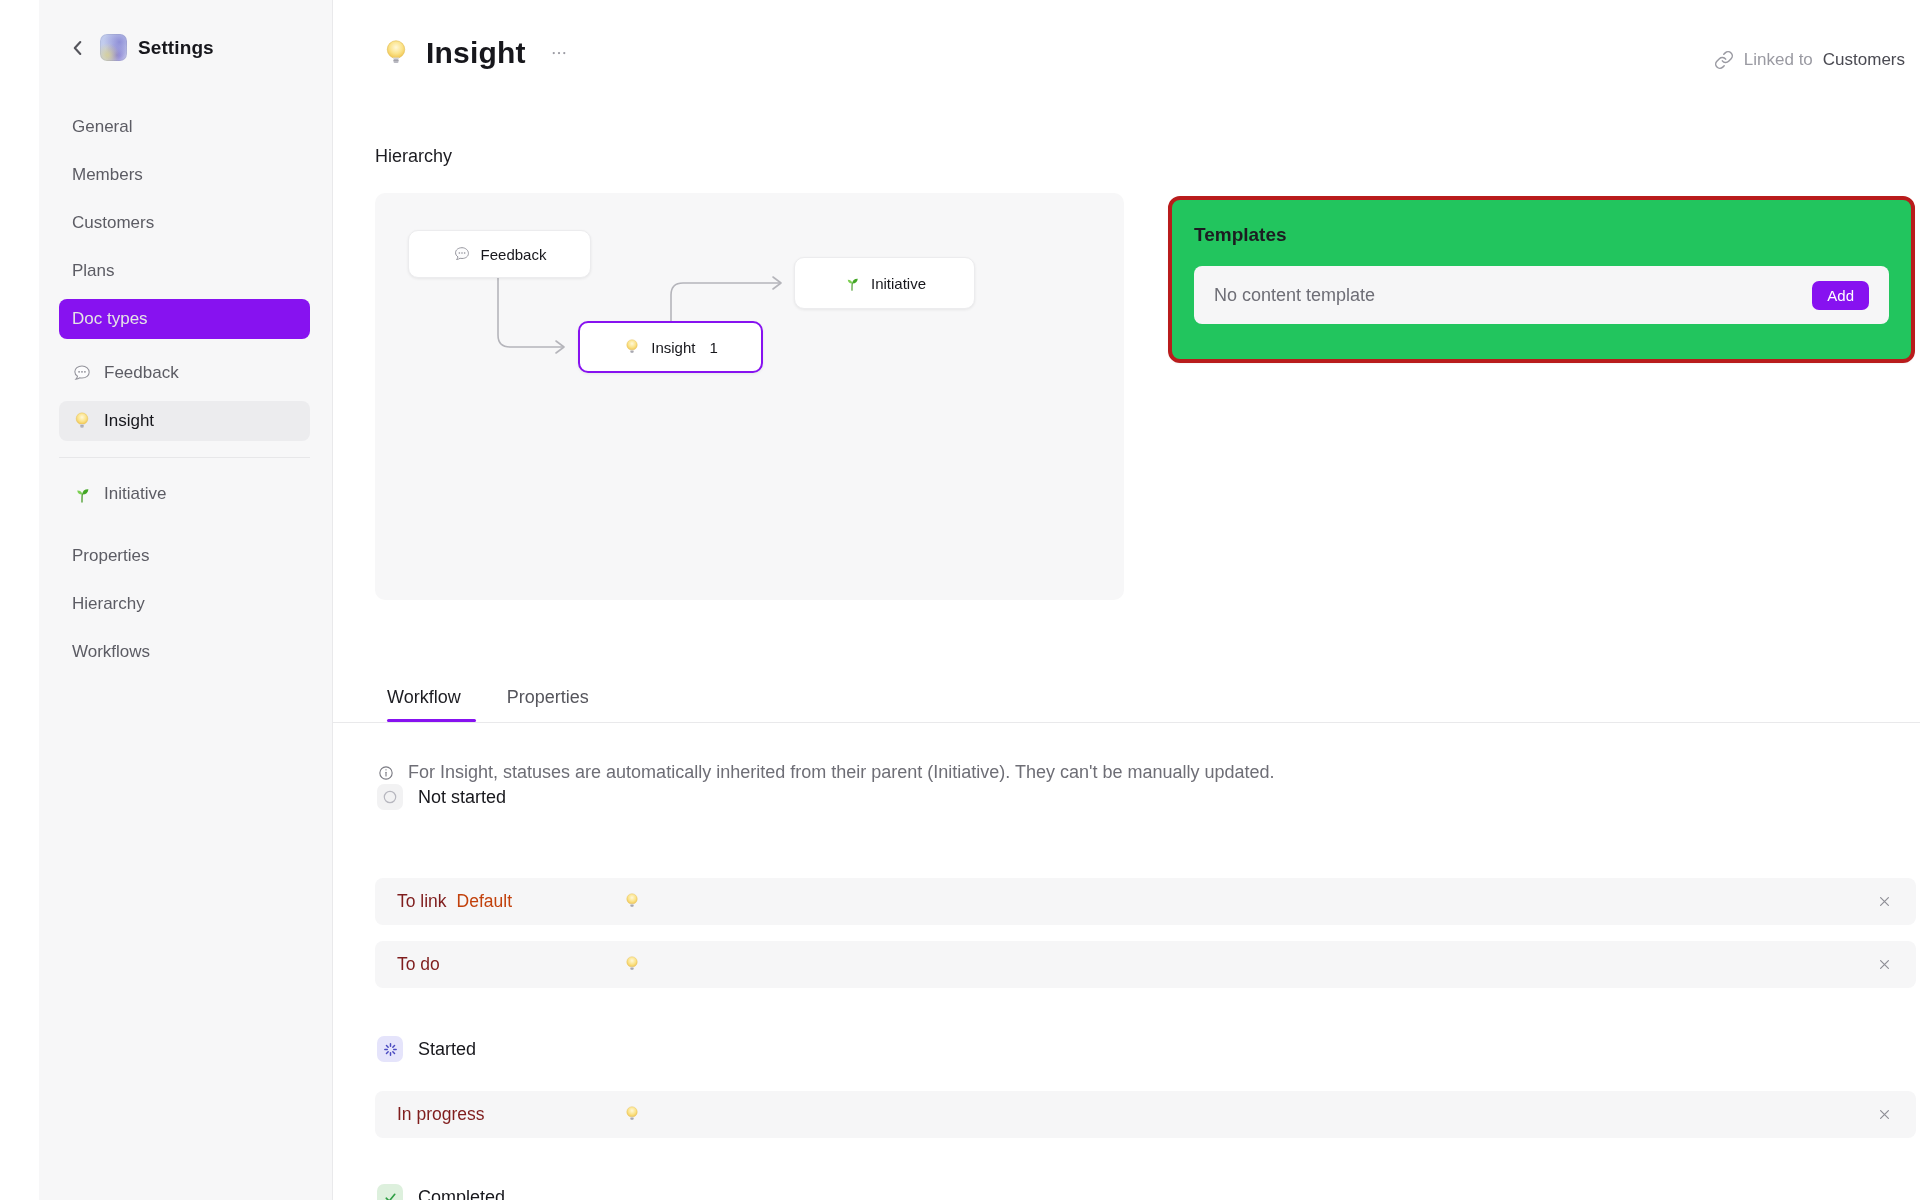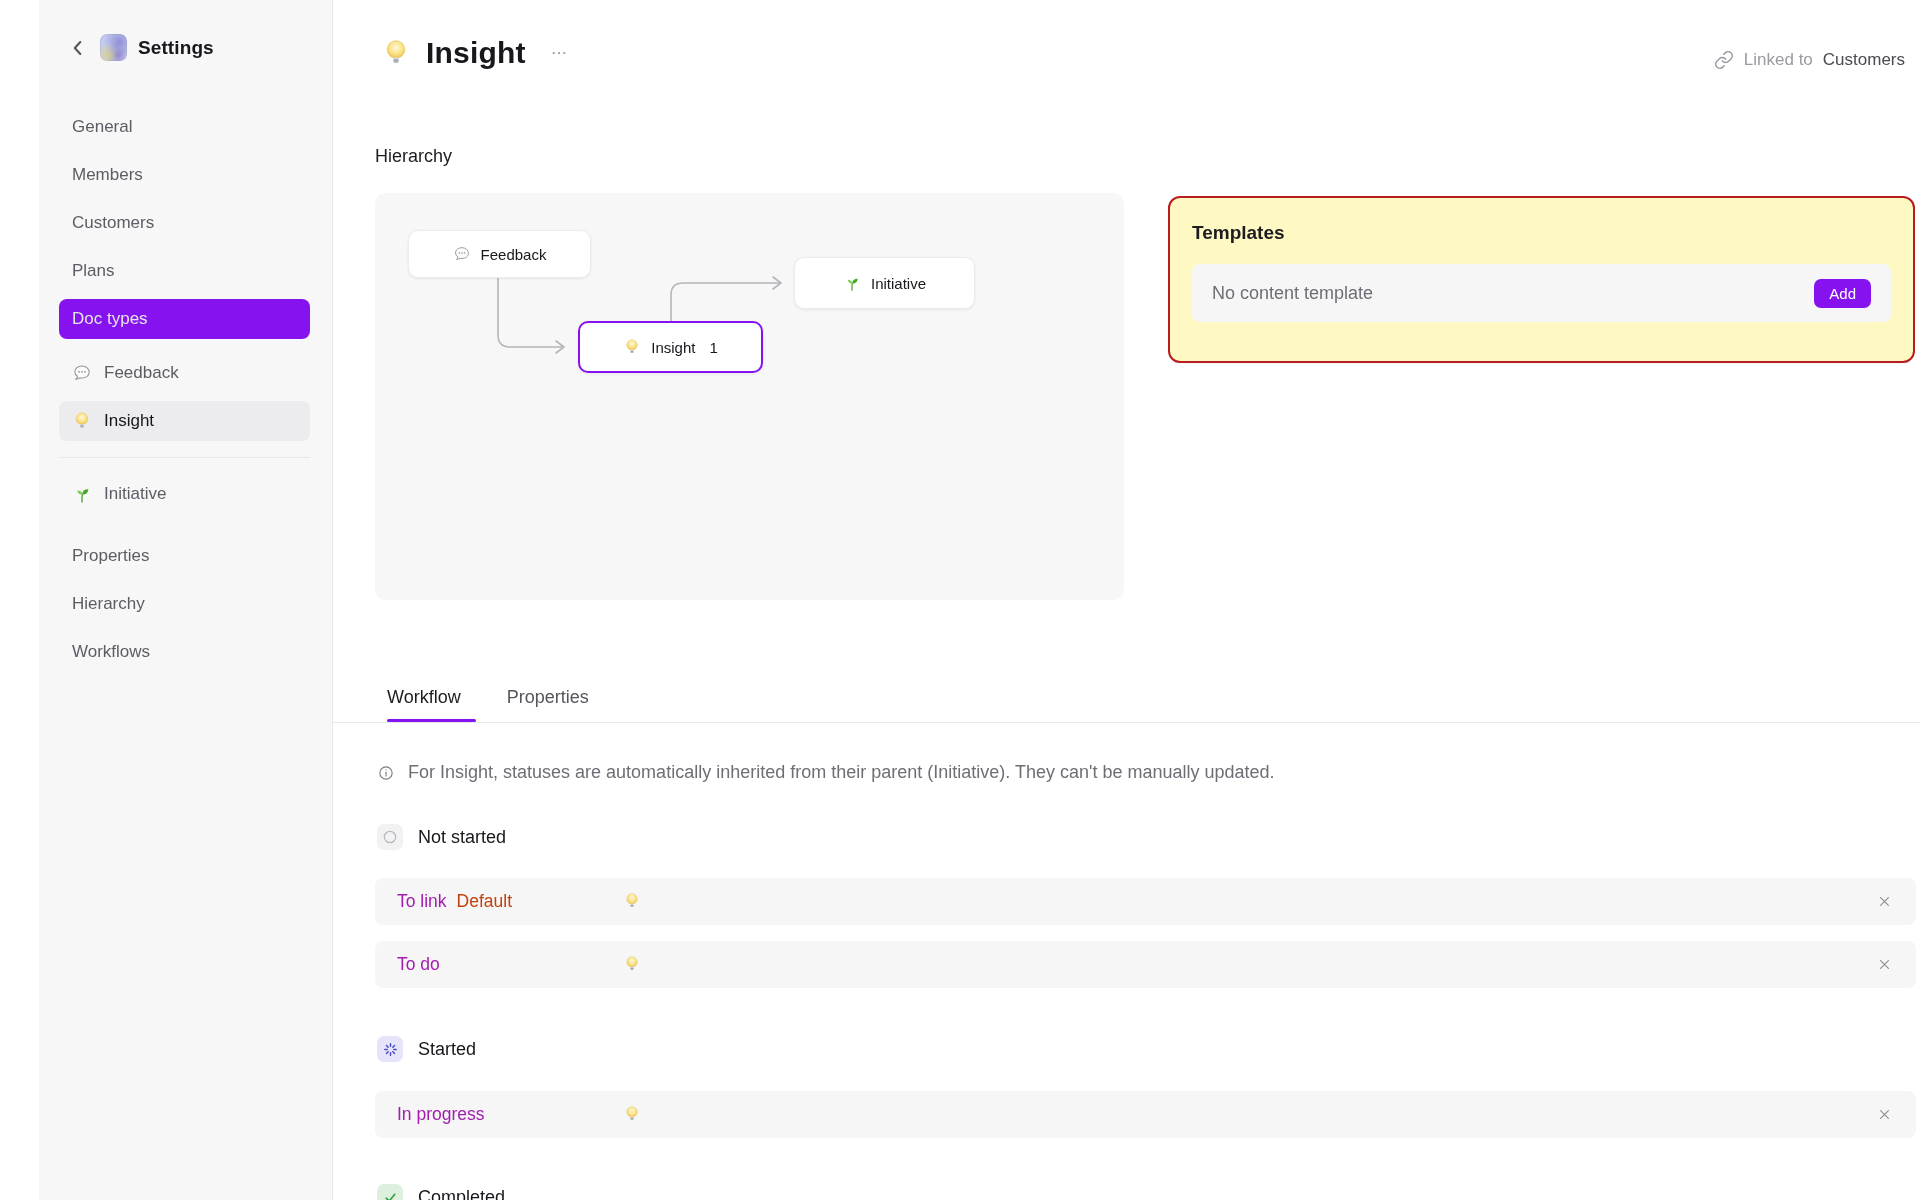--- a/index.html
+++ b/index.html
@@ -53,21 +53,21 @@
   .panel svg.wires { position:absolute; left:0; top:0; }
   .node { position:absolute; background:#fff; border:1px solid #ececee; border-radius:10px;
     box-shadow:0 1px 3px rgba(0,0,0,.07); display:flex; align-items:center; justify-content:center;
     gap:10px; font-size:15px; font-weight:500; color:#17171c; cursor:pointer; }
   .node .di { width:18px; height:18px; }
   .node.hl { border:2px solid #8712f0; }
   .node-count { margin-left:4px; }
 
   
   .templates { position:absolute; top:196px; left:835px; width:747px; height:167px;
-    background:#fef9c3; border:2px solid #b91c1c; border-radius:12px;
+    background:#22c55e; border:4px solid #b91c1c; border-radius:12px;
     box-shadow:0 1px 2px rgba(0,0,0,.04); padding:24px 22px; }
   .tpl-title { font-size:19px; font-weight:600; color:#1c1c21; }
   .tpl-row { margin-top:20px; height:58px; background:#f6f6f7; border-radius:8px;
     display:flex; align-items:center; padding:0 20px; }
   .tpl-empty { font-size:18px; color:#6e6e76; }
   .tpl-add { margin-left:auto; background:#8712f0; color:#fff; border:none; border-radius:7px;
     font-family:Liberation Sans, sans-serif; font-size:15px; font-weight:500; padding:6px 15px; cursor:pointer; }
 
   
   .tabs-row { position:absolute; top:672px; left:0; right:0; height:51px; border-bottom:1px solid #e9e9eb; }
@@ -82,21 +82,21 @@
     font-size:18px; color:#6e6e76; }
   .sec-header { position:absolute; left:44px; display:flex; align-items:center; gap:15px; }
   .sec-tile { width:26px; height:26px; border-radius:7px; display:flex; align-items:center; justify-content:center; }
   .tile-gray { background:#f2f2f3; }
   .tile-lav { background:#e5e4fb; }
   .tile-green { background:#ddf0dd; }
   .sec-name { font-size:18px; font-weight:500; color:#17171c; }
 
   .status-row { position:absolute; left:42px; width:1541px; height:47px; background:#f6f6f7;
     border-radius:8px; display:flex; align-items:center; padding:0 22px; }
-  .st-name { font-size:17.5px; font-weight:500; color:#a21caf; }
+  .st-name { font-size:17.5px; font-weight:500; color:#7f1d1d; }
   .st-tag { margin-left:10px; font-size:17.5px; color:#c2410c; }
   .st-doc { position:absolute; left:248px; top:14px; width:18px; height:18px; }
   .st-close { margin-left:auto; width:20px; height:20px; display:flex; align-items:center; justify-content:center;
     cursor:pointer; }
 
   .icon-svg { display:block; width:100%; height:100%; }
 </style>
 </head>
 <body>
 
@@ -281,21 +281,21 @@
 
     <div class="info-row">
       <svg width="18" height="18" viewBox="0 0 24 24" fill="none" stroke="#7a7a82" stroke-width="1.5">
           <circle cx="12" cy="12" r="8.2"></circle>
           <line x1="12" y1="11" x2="12" y2="16" stroke-linecap="round"></line>
           <circle cx="12" cy="7.8" r="0.9" fill="#7a7a82" stroke="none"></circle>
         </svg>
       <span>For Insight, statuses are automatically inherited from their parent (Initiative). They can't be manually updated.</span>
     </div>
 
-    <div class="sec-header" style="top:824px;align-items:center;">
+    <div class="sec-header" style="top:784px;align-items:center;">
       <span class="sec-tile tile-gray">
         <svg width="18" height="18" viewBox="0 0 24 24" fill="none" stroke="#b7b7bf" stroke-width="1.6">
             <circle cx="12" cy="12" r="7.6"></circle>
           </svg>
       </span>
       <span class="sec-name">Not started</span>
     </div>
 
     <div class="status-row" style="top:878px;">
       <span class="st-name">To link</span>

